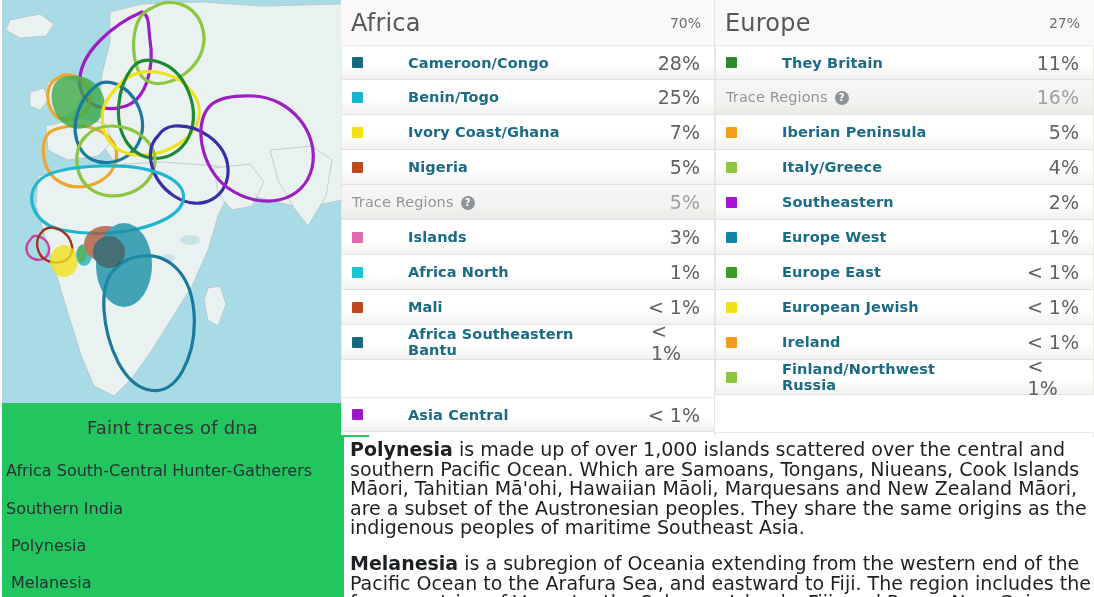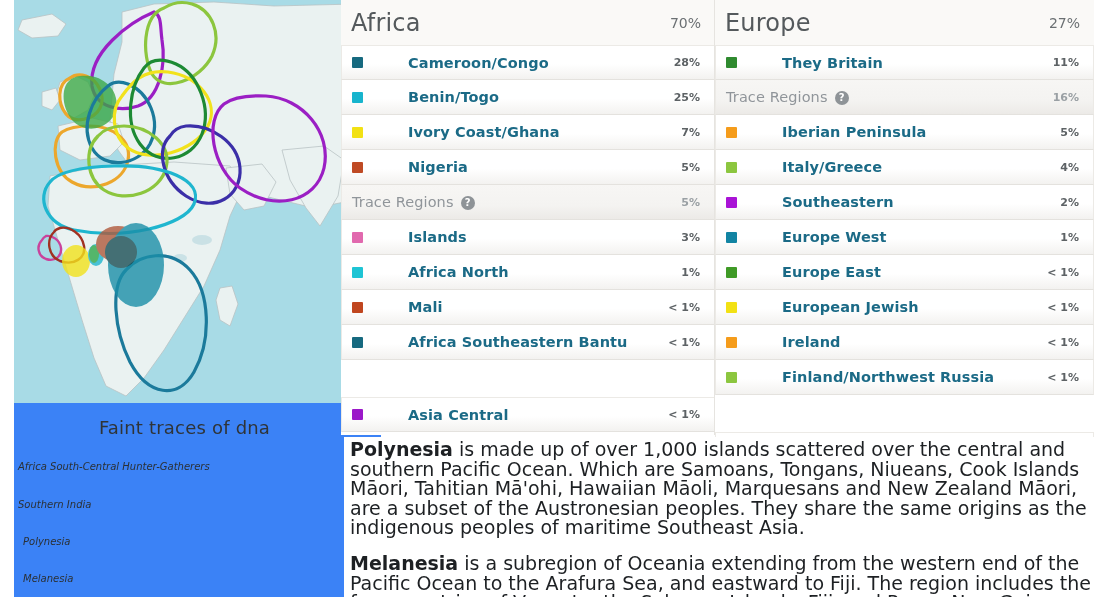--- a/index.html
+++ b/index.html
@@ -6,39 +6,38 @@
   html, body {
     width: 1094px; height: 597px;
     background: #ffffff;
     font-family: "DejaVu Sans", "Liberation Sans", sans-serif;
     overflow: hidden;
   }
   #root { position: relative; width: 1094px; height: 597px; }
 
   
   #left-panel {
-    position: absolute; left: 14px; top: 0; width: 367px; height: 597px;
-    background: #3b82f6;
+    position: absolute; left: 2px; top: 0; width: 367px; height: 597px;
+    background: #22c55e;
   }
   #map {
     position: absolute; left: 0; top: 0; width: 341px; height: 403px;
     background: #a8dbe6;
     overflow: hidden;
   }
   #map svg { display: block; }
   #faint-title {
     position: absolute; left: 0; top: 405px; width: 341px;
     text-align: center;
     font-size: 18px; color: #2f3437; letter-spacing: .2px;
     padding-top: 12px;
   }
   .faint-item {
-    position: absolute; font-size: 10px; color: #2b3034;
+    position: absolute; font-size: 16px; color: #2b3034;
     white-space: nowrap;
-    font-style: italic;
   }
   .faint-item.i0 { left: 4px;  top: 461px; }
   .faint-item.i1 { left: 4px;  top: 499px; }
   .faint-item.i2 { left: 9px;  top: 536px; }
   .faint-item.i3 { left: 9px;  top: 573px; }
 
   
   .col {
     position: absolute; top: 0; height: 435px;
     background: #ffffff;
@@ -79,21 +78,21 @@
   .row .swatch {
     width: 11px; height: 11px; flex: 0 0 11px;
     margin-right: 9px;
     border-radius: 1px;
   }
   .row .label {
     font-size: 14.5px; color: #1b6a86; font-weight: bold;
     letter-spacing: .1px;
   }
   .row .pct {
-    margin-left: auto; font-size: 11px; color: #5d6265; font-weight: bold;
+    margin-left: auto; font-size: 19px; color: #5d6265; font-weight: normal;
   }
 
   .row.trace {
     background: linear-gradient(to bottom,#f7f6f4 0%,#f4f3f1 60%,#eceae7 100%);
   }
   .row.trace .label {
     color: #90959a; font-weight: normal; font-size: 14.5px;
   }
   .row.trace .pct { color: #9aa0a4; }
   .help-icon {

